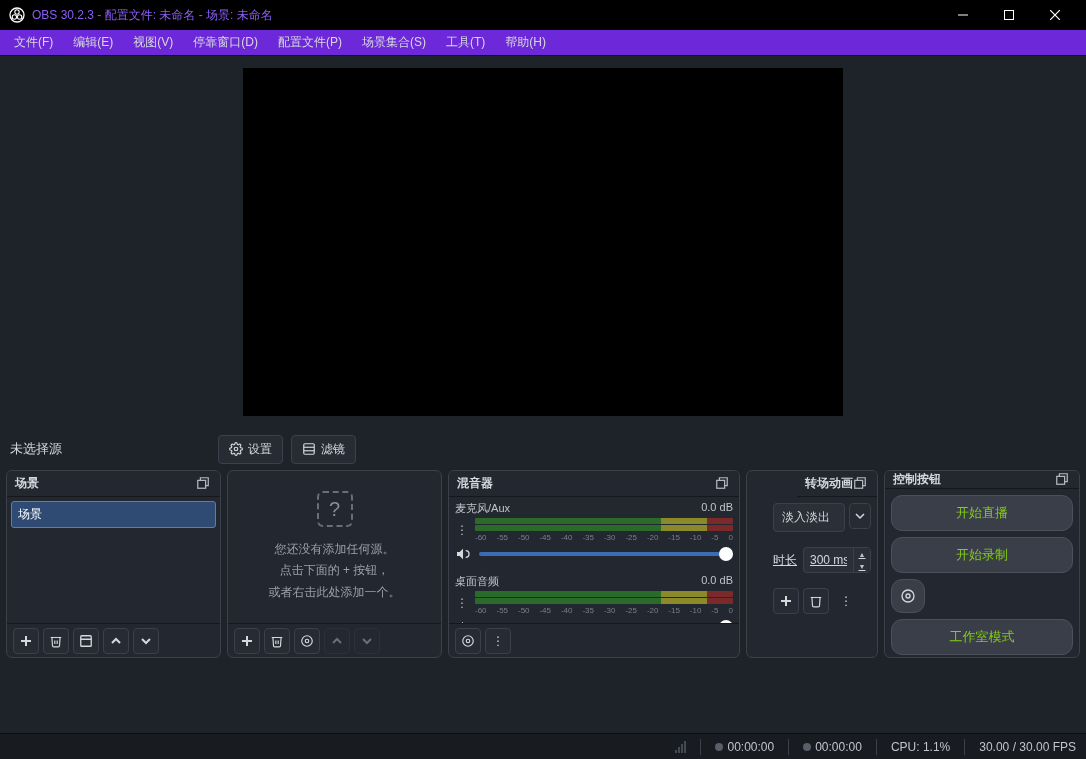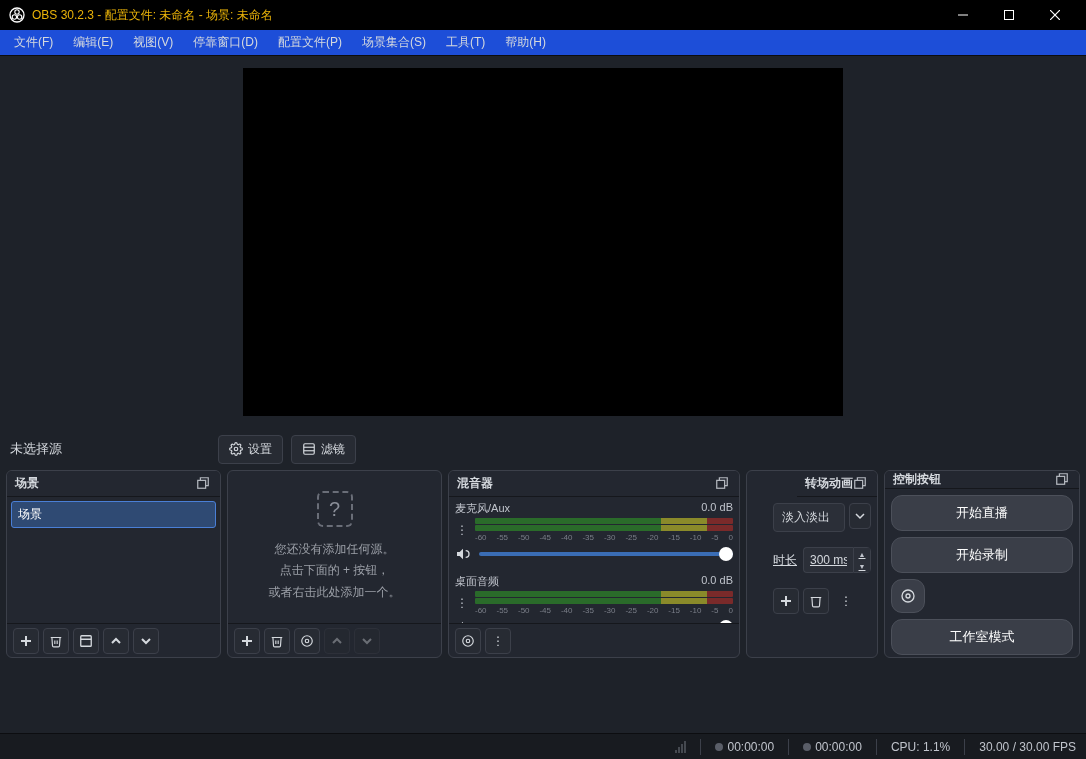--- a/index.html
+++ b/index.html
@@ -1,25 +1,25 @@
 <!DOCTYPE html>
 <html><head>
 <meta charset="utf-8">
 <style>
 * { margin: 0; padding: 0; box-sizing: border-box; font-family: "Microsoft YaHei", "Segoe UI", sans-serif; }
 body { background: #1e2229; color: #d5d9de; font-size: 12px; overflow: hidden; width: 1086px; height: 759px; }
 
 
 .titlebar { height: 30px; background: #000; display: flex; align-items: center; padding: 0 8px; }
 .titlebar .logo { width: 18px; height: 18px; margin-right: 6px; display: flex; align-items: center; justify-content: center; }
-.titlebar .title { flex: 1; color: #eab308; font-size: 12px; }
+.titlebar .title { flex: 1; color: #8b5cf6; font-size: 12px; }
 .titlebar .winbtn { width: 46px; height: 30px; display: flex; align-items: center; justify-content: center; color: #fff; }
 
 
-.menubar { height: 26px; background: #1d4ed8; display: flex; align-items: center; padding: 0 4px; border-bottom: 1px solid #0c0d10; }
+.menubar { height: 26px; background: #6d28d9; display: flex; align-items: center; padding: 0 4px; border-bottom: 1px solid #0c0d10; }
 .menubar .menuitem { padding: 3px 10px; color: #d5d9de; cursor: default; }
 
 
 .preview-wrap { height: 372px; background: #1e2229; display: flex; align-items: center; justify-content: center; padding: 8px 0; }
 .preview { width: 600px; height: 348px; background: #000; }
 
 
 .under-preview { height: 42px; display: flex; align-items: center; padding: 0 10px; gap: 8px; }
 .under-preview .src-label { flex: 0 0 200px; color: #d5d9de; font-size: 13px; }
 .btn-small { background: #272b33; border: 1px solid #3c404a; border-radius: 4px; padding: 5px 10px; color: #d5d9de; display: inline-flex; align-items: center; gap: 5px; font-size: 12px; cursor: pointer; }
@@ -73,21 +73,21 @@
 .dur-row { display: flex; align-items: center; gap: 6px; text-decoration: underline; }
 .dur-row .lbl { font-size: 12px; color: #d5d9de; }
 .spin { flex: 1; display: flex; }
 .spin input { flex: 1; background: #2b2f38; border: 1px solid #3c404a; border-right: none; border-radius: 4px 0 0 4px; padding: 5px 6px; color: #d5d9de; font-size: 12px; width: 50px; }
 .spin .arrows { width: 18px; display: flex; flex-direction: column; border: 1px solid #3c404a; border-radius: 0 4px 4px 0; }
 .spin .arrows span { flex: 1; display: flex; align-items: center; justify-content: center; font-size: 7px; background: #2b2f38; color: #c0c4cc; }
 .trans-btns { display: flex; gap: 4px; }
 
 
 .controls-body { padding: 6px; display: flex; flex-direction: column; gap: 6px; }
-.ctrl-btn { background: #3a3e48; border: 1px solid #4c505a; border-radius: 11px; padding: 8px 0; text-align: center; color: #ffffff; font-size: 13px; cursor: pointer; }
+.ctrl-btn { background: #3a3e48; border: 1px solid #4c505a; border-radius: 11px; padding: 8px 0; text-align: center; color: #84cc16; font-size: 13px; cursor: pointer; }
 .ctrl-row { display: flex; gap: 6px; }
 .ctrl-row .ctrl-btn { flex: 1; }
 .ctrl-row .gear { width: 34px; flex: 0 0 34px; display: flex; align-items: center; justify-content: center; }
 
 
 .statusbar { position: absolute; bottom: 0; left: 0; right: 0; height: 26px; background: #181b20; border-top: 1px solid #0c0d10; display: flex; align-items: center; justify-content: flex-end; padding: 0 10px; gap: 14px; font-size: 12px; color: #c0c4cc; }
 .statusbar .sep { width: 1px; height: 16px; background: #3c404a; }
 .statusbar .dot { width: 8px; height: 8px; border-radius: 50%; background: #5a5e68; display: inline-block; margin-right: 4px; }
 .sig-icon { display: inline-flex; align-items: flex-end; gap: 1px; height: 12px; opacity: 0.4; }
 .sig-icon span { width: 2px; background: #8a8e98; }

